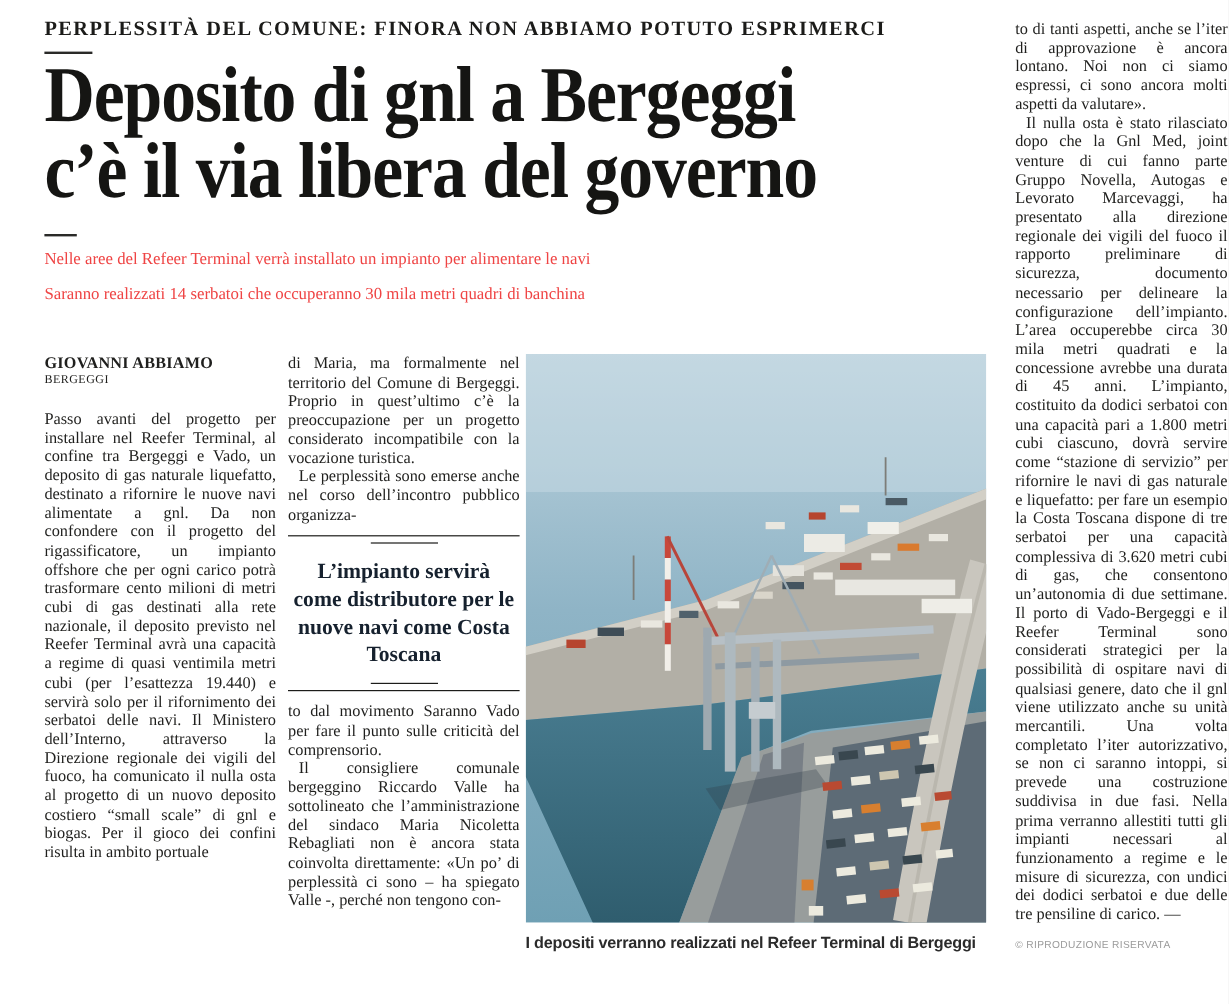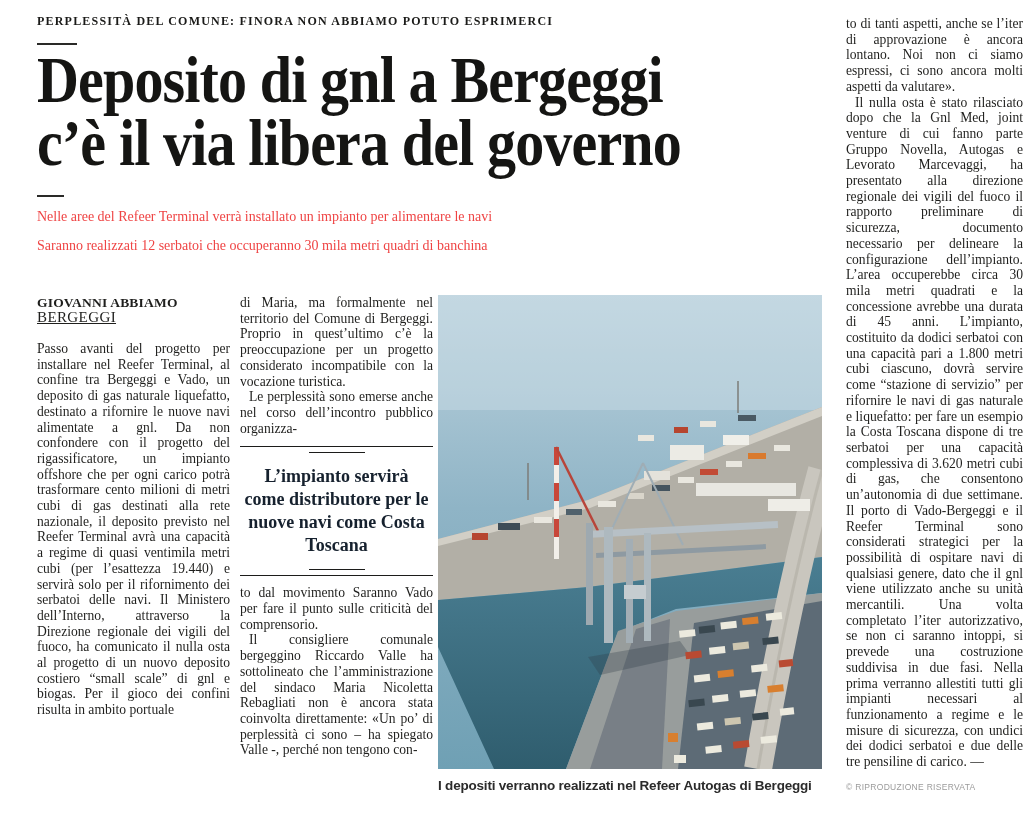--- a/index.html
+++ b/index.html
@@ -8,21 +8,21 @@
     width:1024px;height:837px;
     background:#ffffff;
     margin:0 auto;
     overflow:hidden;
     font-family:"Liberation Serif","DejaVu Serif",serif;
     color:#1d1d1b;
   }
   
   .kicker{
     position:absolute;left:37px;top:14px;
-    font-size:12px;font-weight:bold;letter-spacing:1.2px;
+    font-size:17px;font-weight:bold;letter-spacing:1.2px;
     white-space:nowrap;color:#1b1b19;
   }
   .kicker-rule{
     position:absolute;left:37px;top:43px;
     width:40px;border-top:2px solid #2a2a28;
   }
   .headline{
     position:absolute;left:37px;top:48px;width:900px;
     font-size:66px;line-height:63px;font-weight:bold;
     letter-spacing:-1px;color:#151513;
@@ -48,21 +48,21 @@
   .col p{margin:0;}
   .col p.indent{text-indent:9px;}
   .col1{left:37px;width:193px;}
   .col2{left:240px;width:193px;}
   .col3{left:846px;top:16px;width:177px;}
   .byline{margin:0 0 17px 0;text-align:left;}
   .byline .author{
     font-size:13.5px;font-weight:bold;letter-spacing:0.2px;line-height:15px;
   }
   .byline .place{
-    font-size:15px;letter-spacing:0.4px;line-height:14px;text-decoration:underline;
+    font-size:10px;letter-spacing:0.4px;line-height:14px;
   }
   
   .quote-block{margin:10px 0 9px 0;}
   .rule-full{border-top:1px solid #1c1c1a;}
   .rule-tick{width:56px;border-top:1px solid #1c1c1a;margin:5px auto 0 auto;}
   .quote-text{
     margin:12px auto;width:185px;
     font-size:18px;line-height:23px;font-weight:bold;
     text-align:center;color:#16212e;
   }
@@ -93,21 +93,21 @@
   <div class="kicker-rule"></div>
 
   <h1 class="headline" style="margin:0;">
     <div>Deposito di gnl a Bergeggi</div>
     <div>c’è il via libera del governo</div>
   </h1>
 
   <div class="deck-rule"></div>
   <div class="deck">
     <div>Nelle aree del Refeer Terminal verrà installato un impianto per alimentare le navi</div>
-    <div>Saranno realizzati 12 serbatoi che occuperanno 30 mila metri quadri di banchina</div>
+    <div>Saranno realizzati 14 serbatoi che occuperanno 30 mila metri quadri di banchina</div>
   </div>
 
   <div class="col col1">
     <div class="byline">
       <div class="author">GIOVANNI ABBIAMO</div>
       <div class="place">BERGEGGI</div>
     </div>
     <p>Passo avanti del progetto per installare nel Reefer Terminal, al confine tra Bergeggi e Vado, un deposito di gas naturale liquefatto, destinato a rifornire le nuove navi alimentate a gnl. Da non confondere con il progetto del rigassificatore, un impianto offshore che per ogni carico potrà trasformare cento milioni di metri cubi di gas destinati alla rete nazionale, il deposito previsto nel Reefer Terminal avrà una capacità a regime di quasi ventimila metri cubi (per l’esattezza 19.440) e servirà solo per il rifornimento dei serbatoi delle navi. Il Ministero dell’Interno, attraverso la Direzione regionale dei vigili del fuoco, ha comunicato il nulla osta al progetto di un nuovo deposito costiero “small scale” di gnl e biogas. Per il gioco dei confini risulta in ambito portuale</p>
   </div>
 
@@ -231,21 +231,21 @@
         <rect x="340" y="418" width="14" height="7" fill="#eceade"></rect>
         <rect x="262" y="448" width="16" height="7" fill="#eceade"></rect>
         <rect x="290" y="446" width="16" height="7" fill="#b94a32"></rect>
         <rect x="318" y="444" width="16" height="7" fill="#eceade"></rect>
       </g>
 
       <rect x="230" y="438" width="10" height="9" fill="#d87f2f"></rect>
       <rect x="236" y="460" width="12" height="8" fill="#eceade"></rect>
     </svg>
   </div>
-  <div class="caption">I depositi verranno realizzati nel Refeer Autogas di Bergeggi</div>
+  <div class="caption">I depositi verranno realizzati nel Refeer Terminal di Bergeggi</div>
 
   <div class="col col3">
     <p>to di tanti aspetti, anche se l’iter di approvazione è ancora lontano. Noi non ci siamo espressi, ci sono ancora molti aspetti da valutare».</p>
     <p class="indent">Il nulla osta è stato rilasciato dopo che la Gnl Med, joint venture di cui fanno parte Gruppo Novella, Autogas e Levorato Marcevaggi, ha presentato alla direzione regionale dei vigili del fuoco il rapporto preliminare di sicurezza, documento necessario per delineare la configurazione dell’impianto. L’area occuperebbe circa 30 mila metri quadrati e la concessione avrebbe una durata di 45 anni. L’impianto, costituito da dodici serbatoi con una capacità pari a 1.800 metri cubi ciascuno, dovrà servire come “stazione di servizio” per rifornire le navi di gas naturale e liquefatto: per fare un esempio la Costa Toscana dispone di tre serbatoi per una capacità complessiva di 3.620 metri cubi di gas, che consentono un’autonomia di due settimane. Il porto di Vado-Bergeggi e il Reefer Terminal sono considerati strategici per la possibilità di ospitare navi di qualsiasi genere, dato che il gnl viene utilizzato anche su unità mercantili. Una volta completato l’iter autorizzativo, se non ci saranno intoppi, si prevede una costruzione suddivisa in due fasi. Nella prima verranno allestiti tutti gli impianti necessari al funzionamento a regime e le misure di sicurezza, con undici dei dodici serbatoi e due delle tre pensiline di carico. —</p>
     <div class="copyright">© RIPRODUZIONE RISERVATA</div>
   </div>
 
 </div>
 
 </body></html>

